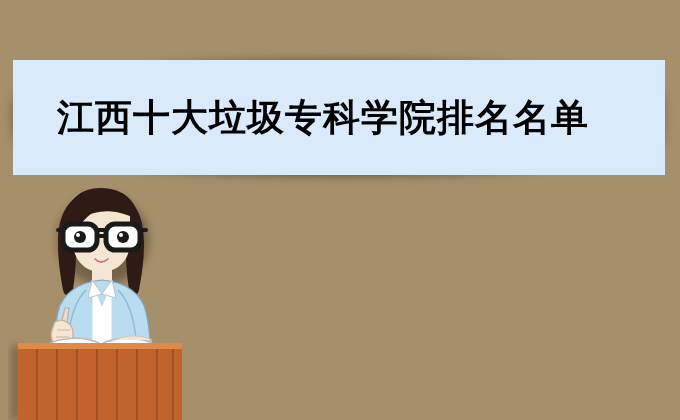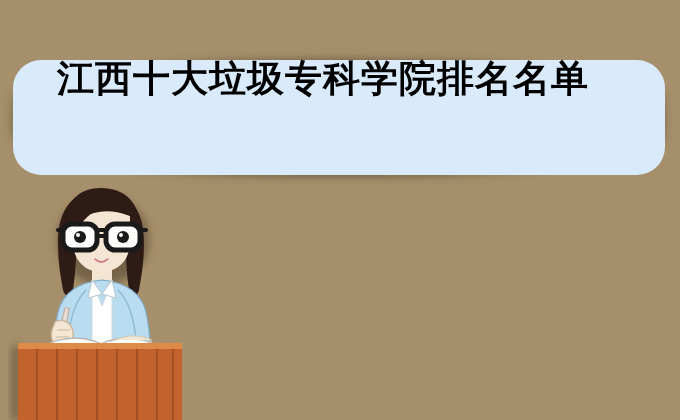--- a/index.html
+++ b/index.html
@@ -31,22 +31,22 @@
     filter: blur(3px);
   }
   .banner {
     position: absolute;
     left: 13px;
     top: 60px;
     width: 652px;
     height: 115px;
     background: #d9eafb;
     display: flex;
+    align-items: center;
     justify-content: center;
-    border-radius: 28px;
   }
   .banner-title {
     font-size: 37px;
     font-weight: bold;
     color: #000000;
     letter-spacing: 1px;
     line-height: 1;
     white-space: nowrap;
     transform: translateX(-16px);
   }

